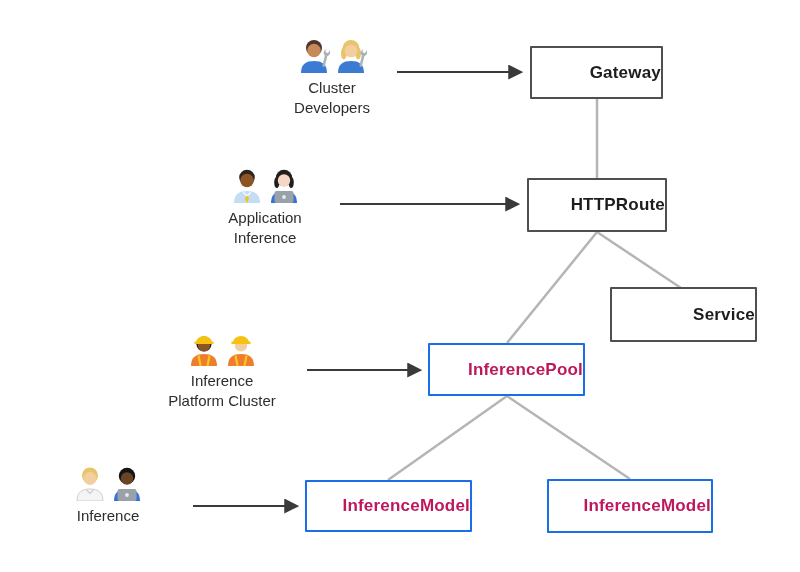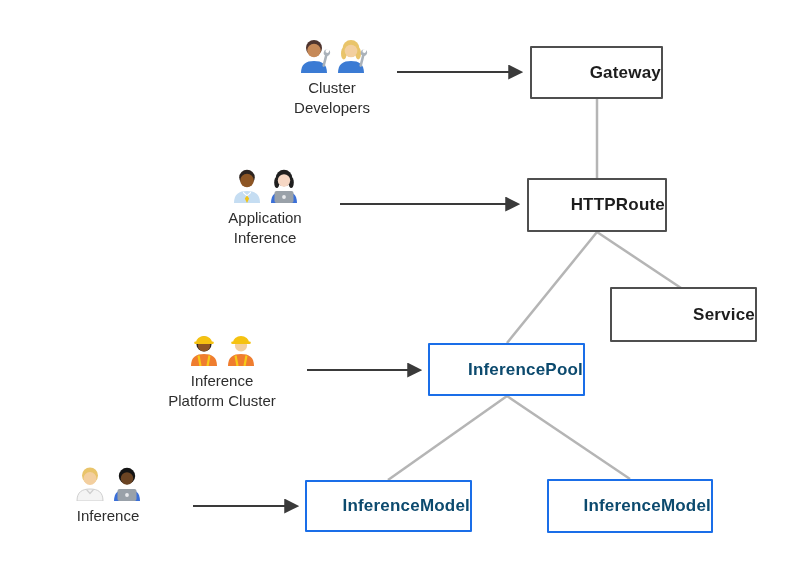--- a/index.html
+++ b/index.html
@@ -7,21 +7,21 @@
     position:relative; width:800px; height:572px; background:#ffffff;
     font-family:"Liberation Sans", sans-serif; overflow:hidden;
   }
   .wires { position:absolute; left:0; top:0; width:800px; height:572px; }
   .node {
     position:absolute; display:flex; align-items:center; justify-content:flex-end;
     background:#ffffff; border-radius:1px; font-weight:bold; font-size:17px;
     letter-spacing:0.2px; box-sizing:border-box;
   }
   .node.dark { border:2.5px solid #4f4f4f; color:#1d1d1d; }
-  .node.blue { border:2.5px solid #1a6ee8; color:#0c4a6e; }
+  .node.blue { border:2.5px solid #1a6ee8; color:#be185d; }
   .persona {
     position:absolute; width:150px; display:flex; flex-direction:column; align-items:center;
   }
   .persona .pair { display:flex; gap:3px; align-items:flex-end; }
   .persona .plabel {
     margin-top:5px; font-size:15px; line-height:20px; color:#2d2d2d; text-align:center;
     white-space:nowrap;
   }
   #persona-cluster-operators   { left:257px; top:36px;  }
   #persona-app-developers      { left:190px; top:166px; }

